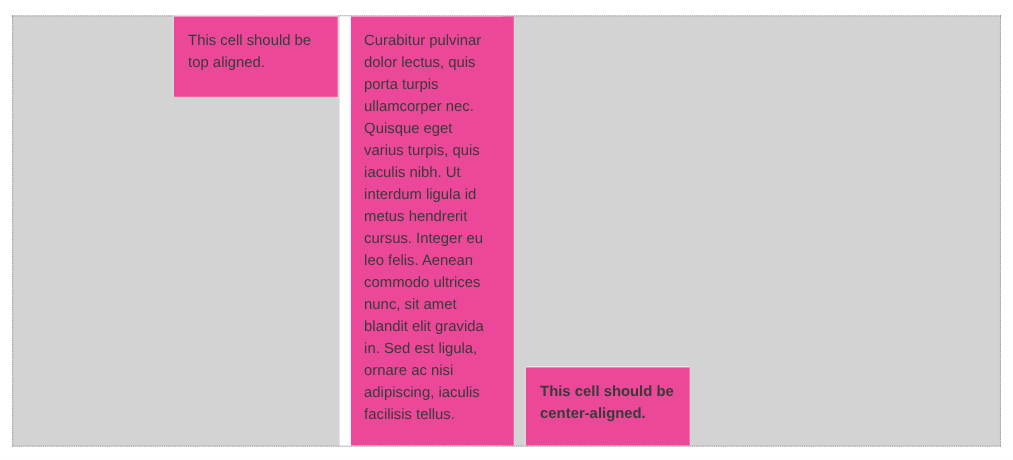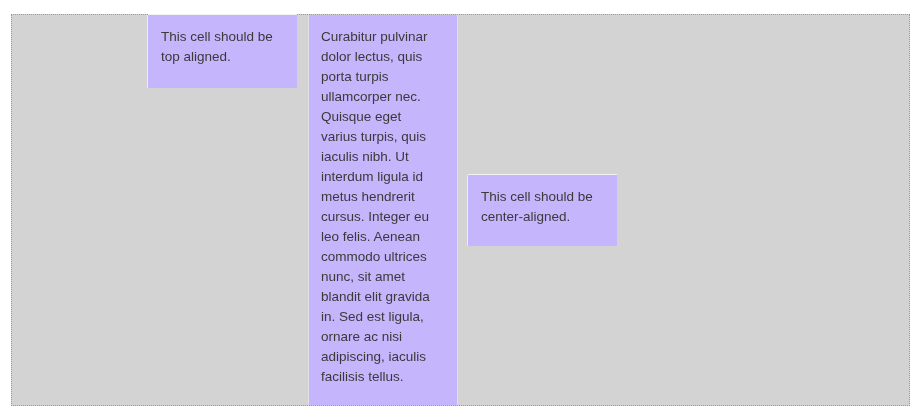--- a/index.html
+++ b/index.html
@@ -38,32 +38,33 @@
   
   .cell-col {
     position: absolute;
     top: 0;
     bottom: 0;
     display: flex;
     flex-direction: column;
   }
 
   .cell-col.align-top    { justify-content: flex-start; }
-  .cell-col.align-center { justify-content: center; }
+  .cell-col.align-center { justify-content: flex-end; font-weight: bold; }
   .cell-col.align-bottom { justify-content: flex-end; }
 
   
   .cell-box {
-    background: #c4b5fd;
+    background: #ec4899;
     color: #3a3a3a;
     font-size: 13.5px;
     line-height: 20px;
     padding: 12px 12px 12px 13px;
     box-sizing: border-box;
     box-shadow: -1px 0 0 0 #ececec, 0 -1px 0 0 #f2f2f2;
+    margin-left: 10px;
   }
 
   
   #col-top {
     left: 136px;
     width: 149px;
   }
   #col-top .cell-box {
     height: 73px;
     width: 149px;

